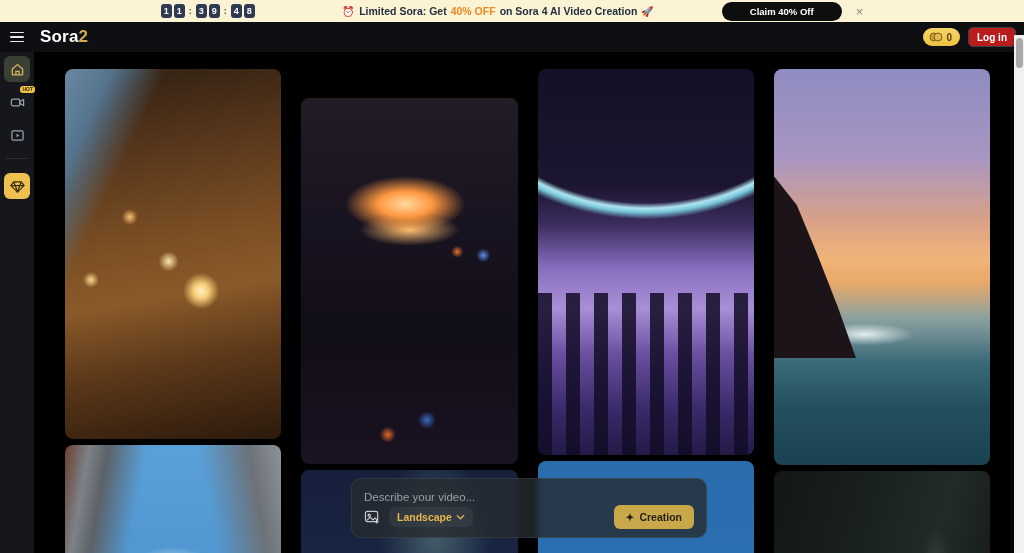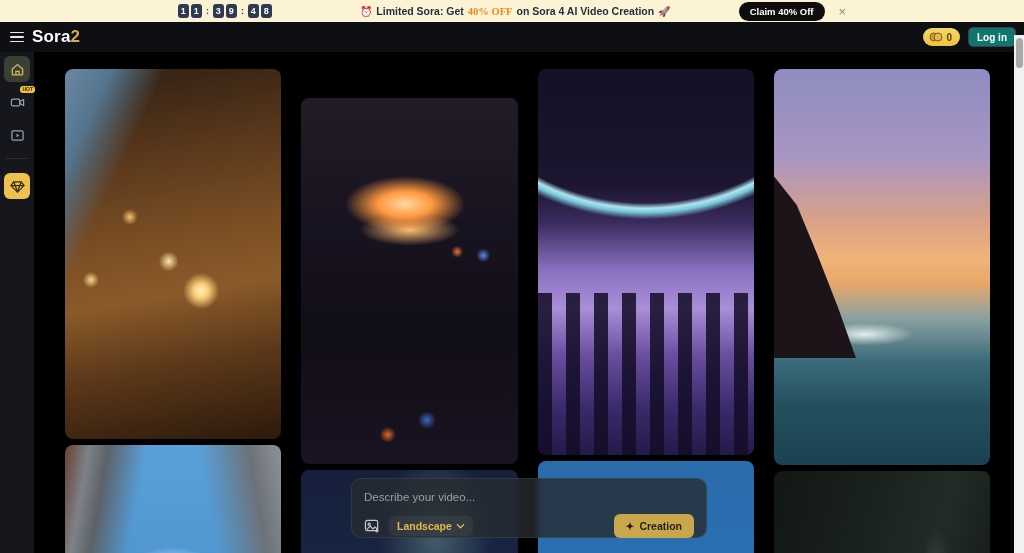--- a/index.html
+++ b/index.html
@@ -7,40 +7,40 @@
     font-family:"Liberation Sans", sans-serif; }
 
   
   .banner { height:22px; background:#fcf3d4; display:flex; align-items:center;
     justify-content:center; font-size:11px; color:#23303f; position:relative; z-index:40; }
   .countdown { display:flex; align-items:center; gap:2px; margin-right:88px; }
   .digit { width:11px; height:14px; background:#2e3a52; border-radius:3px; color:#fff;
     font-weight:bold; font-size:9px; display:inline-flex; align-items:center; justify-content:center; }
   .colon { color:#2e3a52; font-weight:bold; font-size:9px; margin:0 2px; }
   .banner-msg { display:flex; align-items:center; gap:4px; font-weight:bold; font-size:10.5px; }
-  .banner-msg .hl { color:#ee8822;font-family:Liberation Serif, serif; }
+  .banner-msg .hl { color:#ee8822; }
   .banner-msg .emoji { font-size:10px; }
   .claim-btn { margin-left:68px; background:#0e0e0e; color:#fff; border:none; cursor:pointer;
-    font-size:9.5px; font-weight:bold; padding:4px 11px; border-radius:999px;
+    font-size:9.5px; font-weight:bold; padding:4px 28px; border-radius:999px;
     font-family:"Liberation Sans", sans-serif; }
   .banner-close { margin-left:14px; color:#8a8a82; font-size:13px; line-height:1; cursor:pointer; }
 
   
   .header { height:30px; background:#0d0f13; display:flex; align-items:center;
     padding:0 8px; position:relative; z-index:30; }
   .hamburger { width:18px; height:18px; display:flex; flex-direction:column;
     justify-content:center; gap:3px; cursor:pointer; margin-left:2px; }
   .hamburger i { display:block; width:14px; height:1.6px; background:#e8e8e8; border-radius:1px; }
-  .logo { margin-left:4px; font-size:17px; font-weight:bold; color:#fff; letter-spacing:.2px; }
+  .logo { margin-left:12px; font-size:17px; font-weight:bold; color:#fff; letter-spacing:.2px; }
   .logo .accent { color:#d9a94e; }
   .header-right { margin-left:auto; display:flex; align-items:center; gap:8px; }
   .credits { height:18px; padding:0 8px 0 6px; border-radius:9px;
     background:linear-gradient(180deg,#f7d76a,#eec23f); display:flex; align-items:center;
     gap:3px; color:#5a4010; font-size:10px; font-weight:bold; cursor:pointer; }
-  .login-btn { height:20px; padding:0 8px; background:#0f766e; border:1px solid #3c4046;
+  .login-btn { height:20px; padding:0 8px; background:#b91c1c; border:1px solid #3c4046;
     border-radius:5px; color:#fff; font-size:10px; font-weight:bold; cursor:pointer;
     font-family:"Liberation Sans", sans-serif; }
 
   
   .sidebar { position:absolute; left:0; top:52px; bottom:0; width:34px; background:#15171c;
     display:flex; flex-direction:column; align-items:center; padding-top:4px; gap:7px; z-index:20; }
   .side-item { width:26px; height:26px; border-radius:6px; display:flex; align-items:center;
     justify-content:center; cursor:pointer; position:relative; color:#9aa0a8; }
   .side-item.active { background:#3a4034; color:#d9b25a; }
   .side-item.gem { background:#edc04f; color:#3a2c0a; margin-top:4px; }
@@ -102,21 +102,21 @@
     radial-gradient(ellipse 20px 60px at 75% 30%, rgba(200,210,205,.12), rgba(0,0,0,0) 70%),
     linear-gradient(105deg, #121714 0%, #1a221e 35%, #222c26 60%, #141a16 85%, #10140f 100%); }
 
   
   .prompt-bar { position:absolute; left:50%; transform:translateX(-50%); bottom:15px;
     width:356px; height:60px; background:rgba(38,43,47,.78); border:1px solid rgba(255,255,255,.07);
     border-radius:10px; padding:8px 12px 8px; z-index:25; backdrop-filter:blur(3px); }
   .prompt-input { width:100%; background:transparent; border:none; outline:none; color:#ddd;
     font-size:11.5px; font-family:"Liberation Sans", sans-serif; }
   .prompt-input::placeholder { color:#9aa0a6; }
-  .prompt-controls { display:flex; align-items:center; gap:8px; margin-top:9px; }
+  .prompt-controls { display:flex; align-items:center; gap:8px; }
   .aspect-btn { display:flex; align-items:center; gap:4px; background:rgba(255,255,255,.05);
     border:none; border-radius:6px; padding:4px 8px; cursor:pointer; color:#e8b64a;
     font-size:10.5px; font-weight:bold; font-family:"Liberation Sans", sans-serif; }
   .generate-btn { margin-left:auto; display:flex; align-items:center; gap:5px;
     background:#c9a84c; color:#241f10; border:none; border-radius:6px; padding:6px 12px;
     font-size:10.5px; font-weight:bold; cursor:pointer; font-family:"Liberation Sans", sans-serif; }
 
   
   .scrollbar { position:absolute; top:35px; right:0; bottom:0; width:10px;
     background:#f1f1ef; z-index:50; }

